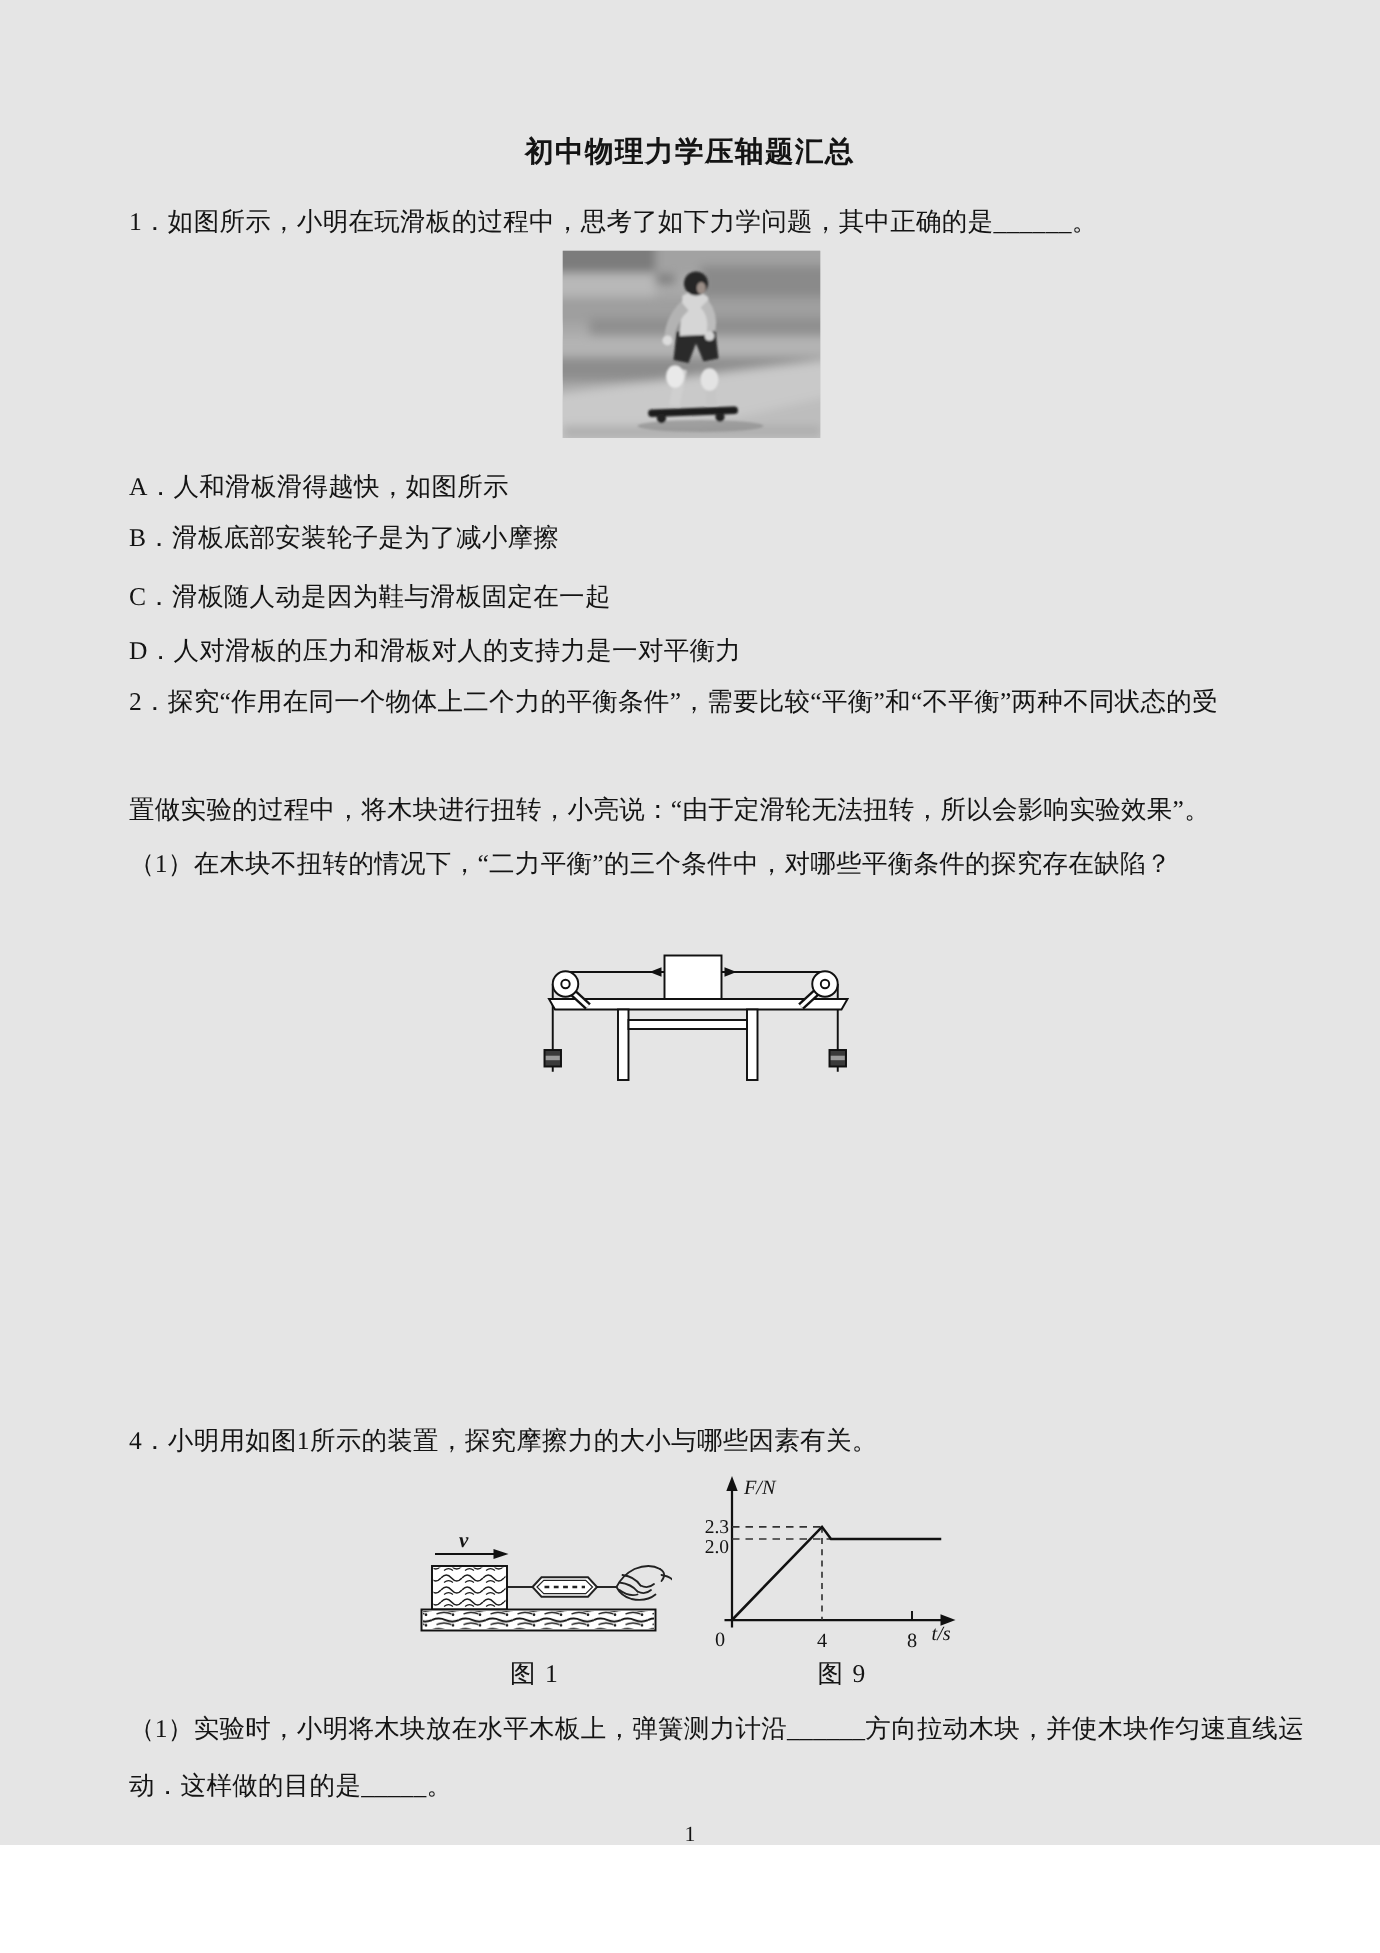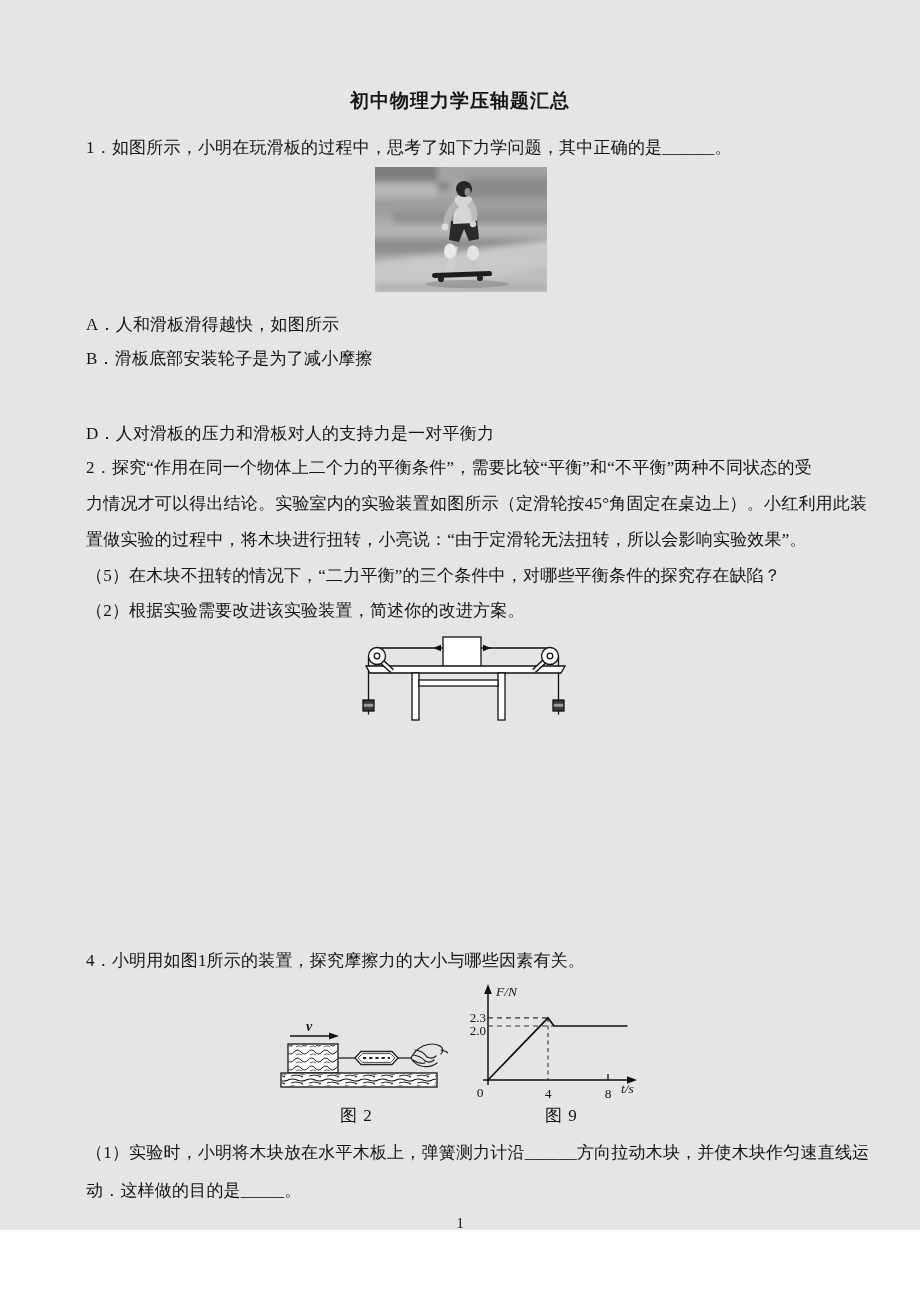--- a/index.html
+++ b/index.html
@@ -71,27 +71,26 @@
         <circle cx="70" cy="60" r="3.4" fill="#dcdcdc"></circle>
         <circle cx="98" cy="57" r="3.2" fill="#d5d5d5"></circle>
         <circle cx="89" cy="22" r="8" fill="#262626"></circle>
         <ellipse cx="92.5" cy="25" rx="3" ry="4" fill="#9a8d86"></ellipse>
       </g>
     </svg>
   </div>
 
   <div class="line" style="top:314px">A．人和滑板滑得越快，如图所示</div>
   <div class="line" style="top:348px">B．滑板底部安装轮子是为了减小摩擦</div>
+  <div class="line" style="top:387px">C．滑板随人动是因为鞋与滑板固定在一起</div>
   <div class="line" style="top:423px">D．人对滑板的压力和滑板对人的支持力是一对平衡力</div>
 
   <div class="line" style="top:457px">2．探究“作用在同一个物体上二个力的平衡条件”，需要比较“平衡”和“不平衡”两种不同状态的受</div>
-  <div class="line" style="top:493px">力情况才可以得出结论。实验室内的实验装置如图所示（定滑轮按45°角固定在桌边上）。小红利用此装</div>
   <div class="line" style="top:529px">置做实验的过程中，将木块进行扭转，小亮说：“由于定滑轮无法扭转，所以会影响实验效果”。</div>
-  <div class="line" style="top:565px">（5）在木块不扭转的情况下，“二力平衡”的三个条件中，对哪些平衡条件的探究存在缺陷？</div>
-  <div class="line" style="top:600px">（2）根据实验需要改进该实验装置，简述你的改进方案。</div>
+  <div class="line" style="top:565px">（1）在木块不扭转的情况下，“二力平衡”的三个条件中，对哪些平衡条件的探究存在缺陷？</div>
 
   <svg class="fig" style="left:338px;top:622px" width="262" height="104" viewBox="338 622 262 104">
     <g stroke="#111111" stroke-width="1.3" fill="none">
 
       <line x1="377" y1="648" x2="443" y2="648"></line>
       <line x1="481" y1="648" x2="550" y2="648"></line>
       <polygon points="433,648 441,644.8 441,651.2" fill="#111111" stroke="none"></polygon>
       <polygon points="491,648 483,644.8 483,651.2" fill="#111111" stroke="none"></polygon>
 
       <line x1="368.5" y1="656" x2="368.5" y2="700"></line>
@@ -189,21 +188,21 @@
 
     <text x="496" y="996" font-size="13.5" font-style="italic">F/N</text>
     <text x="621" y="1093" font-size="13.5" font-style="italic">t/s</text>
     <text x="486" y="1022" font-size="13" text-anchor="end">2.3</text>
     <text x="486" y="1035" font-size="13" text-anchor="end">2.0</text>
     <text x="480" y="1097" font-size="13.5" text-anchor="middle">0</text>
     <text x="548" y="1098" font-size="13.5" text-anchor="middle">4</text>
     <text x="608" y="1098" font-size="13.5" text-anchor="middle">8</text>
   </svg>
 
-  <div class="caption" style="left:340px;top:1104px">图 2</div>
+  <div class="caption" style="left:340px;top:1104px">图 1</div>
   <div class="caption" style="left:545px;top:1104px">图 9</div>
 
   <div class="line" style="top:1142px">（1）实验时，小明将木块放在水平木板上，弹簧测力计沿______方向拉动木块，并使木块作匀速直线运</div>
   <div class="line" style="top:1180px">动．这样做的目的是_____。</div>
 
   <div class="pagenum">1</div>
 
 </div>
 
 </body></html>

